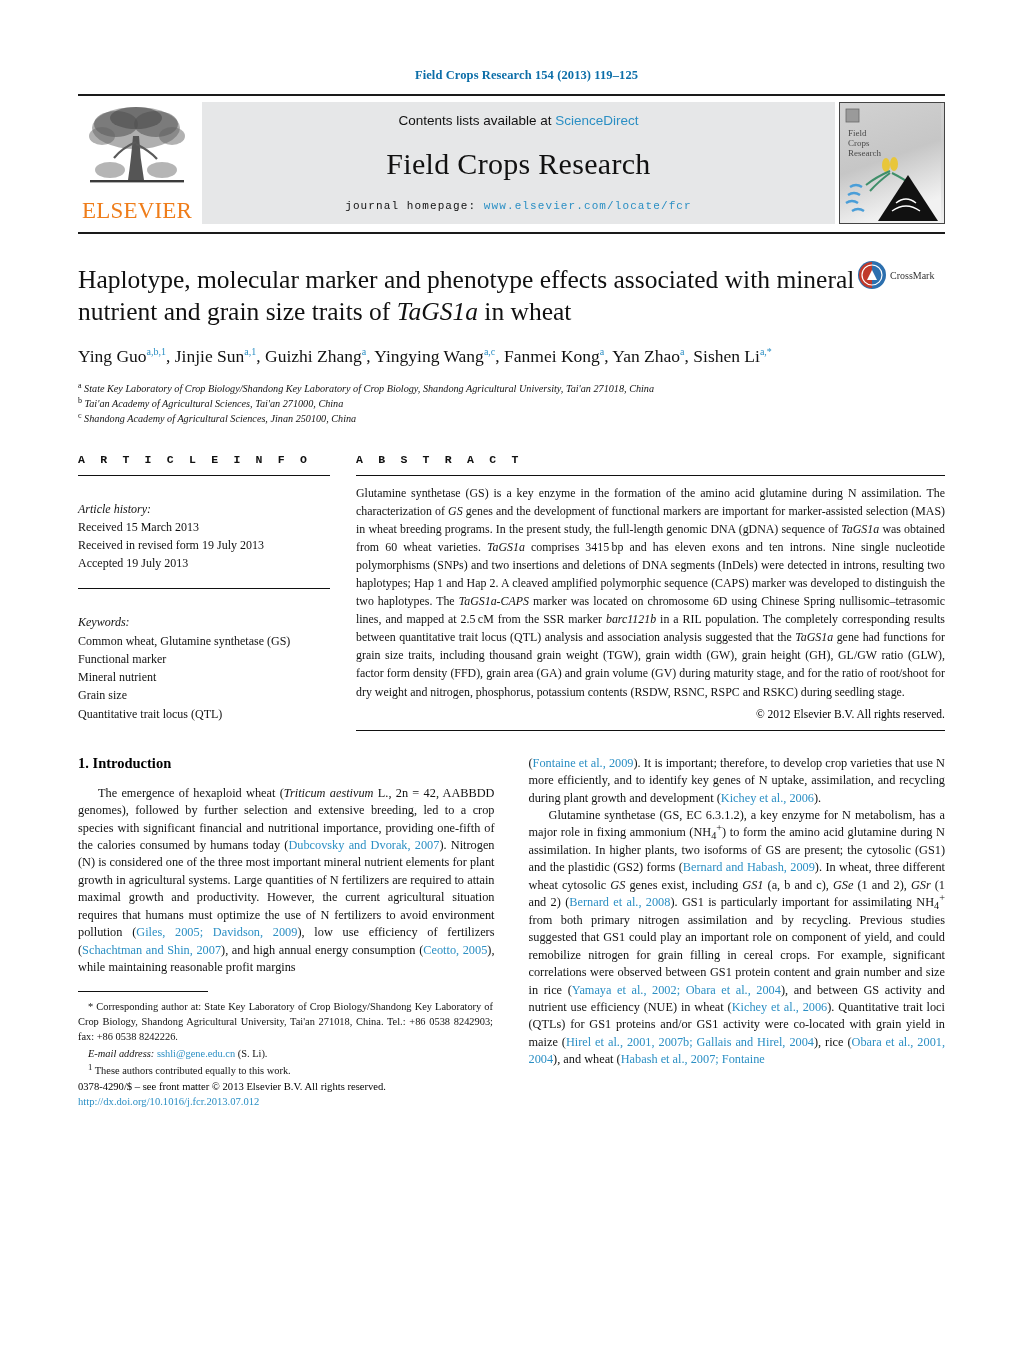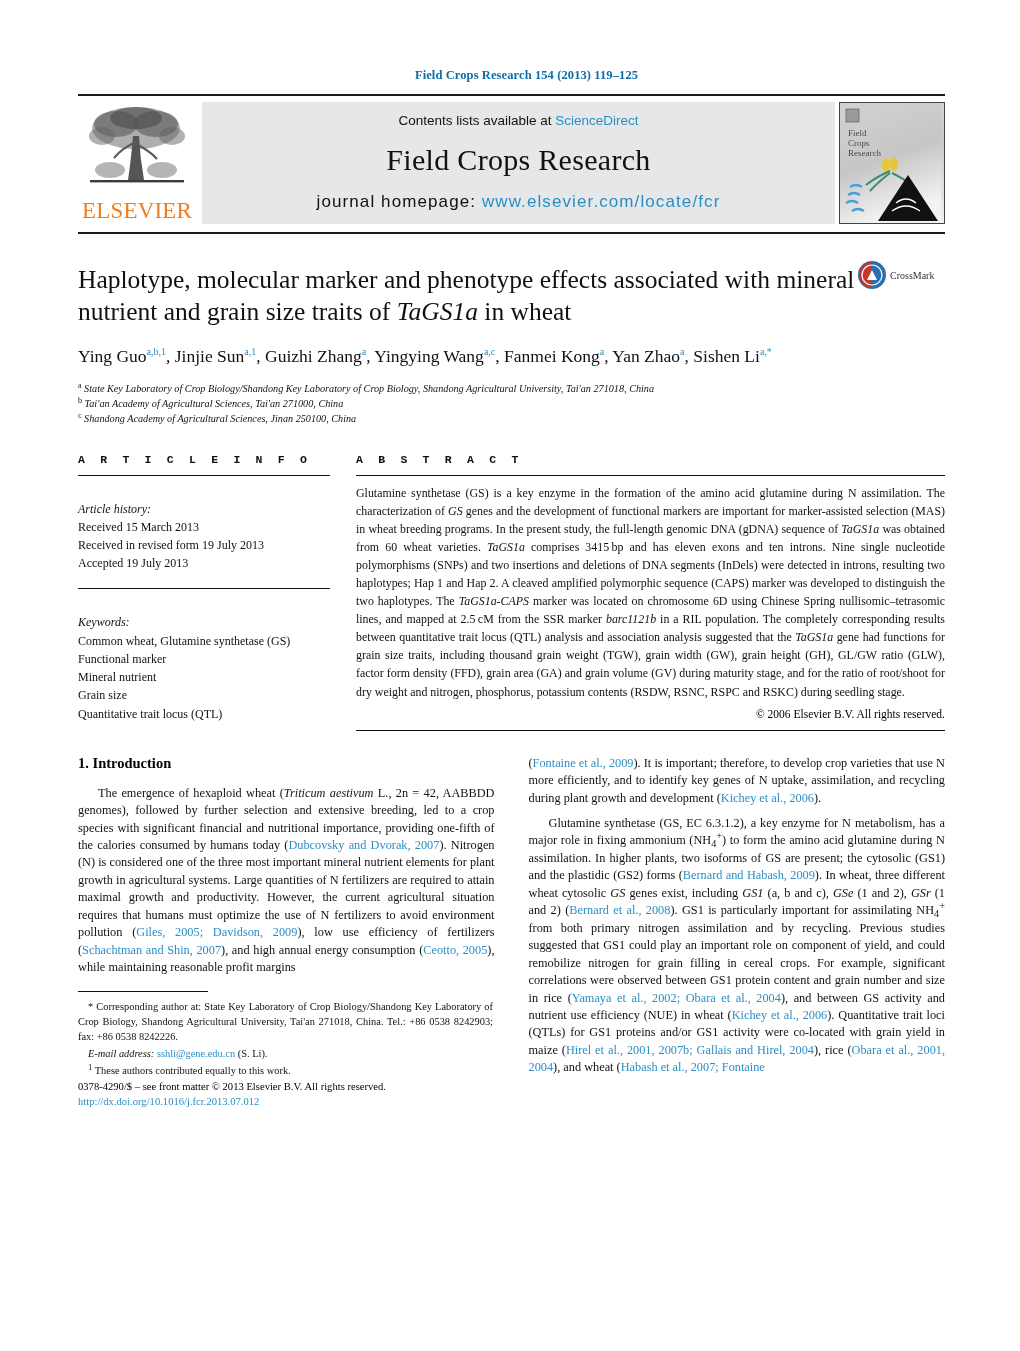--- a/index.html
+++ b/index.html
@@ -83,22 +83,22 @@
   .contents-line .sd {
     color: #2b8fc4;
   }
   .journal-name {
     font-family: "Liberation Serif", serif;
     font-size: 30px;
     color: #111;
     letter-spacing: .3px;
   }
   .homepage-line {
-    font-family: Liberation Sans, sans-serif;
-    font-size: 17px;
+    font-family: Liberation Mono, monospace;
+    font-size: 11px;
     letter-spacing: 1.1px;
     color: #111;
   }
   .homepage-line .url { color: #2b8fc4; }
   .cover-thumb {
     width: 104px;
     flex: 0 0 104px;
     border: 1.4px solid #444;
     background: linear-gradient(170deg,#d9d9d9 0%,#c9c9c9 40%,#efefef 100%);
     position: relative;
@@ -215,21 +215,21 @@
   }
   .para {
     font-size: 12.3px;
     line-height: 1.42;
     text-align: justify;
     text-indent: 20px;
     margin: 0 0 0 0;
     color: #111;
     hyphens: auto;
   }
-  .para + .para { margin-top: 8px; }
+  .para + .para { margin-top: 0; }
   a.cite, .cite {
     color: #2b8fc4;
     text-decoration: none;
   }
   .it { font-style: italic; }
 
   
   .footnotes {
     margin-top: 14px;
     border-top: 1.4px solid #111;
@@ -367,21 +367,21 @@
           <div>Grain size</div>
           <div>Quantitative trait locus (QTL)</div>
         </div>
       </div>
     </div>
 
     <div class="col-abs">
       <div class="sec-head">A B S T R A C T</div>
       <div class="thin-rule"></div>
       <div class="abs-body">Glutamine synthetase (GS) is a key enzyme in the formation of the amino acid glutamine during N assimilation. The characterization of <span class="it">GS</span> genes and the development of functional markers are important for marker-assisted selection (MAS) in wheat breeding programs. In the present study, the full-length genomic DNA (gDNA) sequence of <span class="it">TaGS1a</span> was obtained from 60 wheat varieties. <span class="it">TaGS1a</span> comprises 3415 bp and has eleven exons and ten introns. Nine single nucleotide polymorphisms (SNPs) and two insertions and deletions of DNA segments (InDels) were detected in introns, resulting two haplotypes; Hap 1 and Hap 2. A cleaved amplified polymorphic sequence (CAPS) marker was developed to distinguish the two haplotypes. The <span class="it">TaGS1a-CAPS</span> marker was located on chromosome 6D using Chinese Spring nullisomic–tetrasomic lines, and mapped at 2.5 cM from the SSR marker <span class="it">barc1121b</span> in a RIL population. The completely corresponding results between quantitative trait locus (QTL) analysis and association analysis suggested that the <span class="it">TaGS1a</span> gene had functions for grain size traits, including thousand grain weight (TGW), grain width (GW), grain height (GH), GL/GW ratio (GLW), factor form density (FFD), grain area (GA) and grain volume (GV) during maturity stage, and for the ratio of root/shoot for dry weight and nitrogen, phosphorus, potassium contents (RSDW, RSNC, RSPC and RSKC) during seedling stage.</div>
-      <div class="copyright">© 2006 Elsevier B.V. All rights reserved.</div>
+      <div class="copyright">© 2012 Elsevier B.V. All rights reserved.</div>
       <div class="abs-bottom-rule"></div>
     </div>
   </div>
 
   <div class="body-cols">
 
     <div class="bcol">
       <h2 class="h1sec">1.  Introduction</h2>
 
       <p class="para">The emergence of hexaploid wheat (<span class="it">Triticum aestivum</span> L., 2n&nbsp;=&nbsp;42, AABBDD genomes), followed by further selection and extensive breeding, led to a crop species with significant financial and nutritional importance, providing one-fifth of the calories consumed by humans today (<span class="cite">Dubcovsky and Dvorak, 2007</span>). Nitrogen (N) is considered one of the three most important mineral nutrient elements for plant growth in agricultural systems. Large quantities of N fertilizers are required to attain maximal growth and productivity. However, the current agricultural situation requires that humans must optimize the use of N fertilizers to avoid environment pollution (<span class="cite">Giles, 2005; Davidson, 2009</span>), low use efficiency of fertilizers (<span class="cite">Schachtman and Shin, 2007</span>), and high annual energy consumption (<span class="cite">Ceotto, 2005</span>), while maintaining reasonable profit margins</p>

